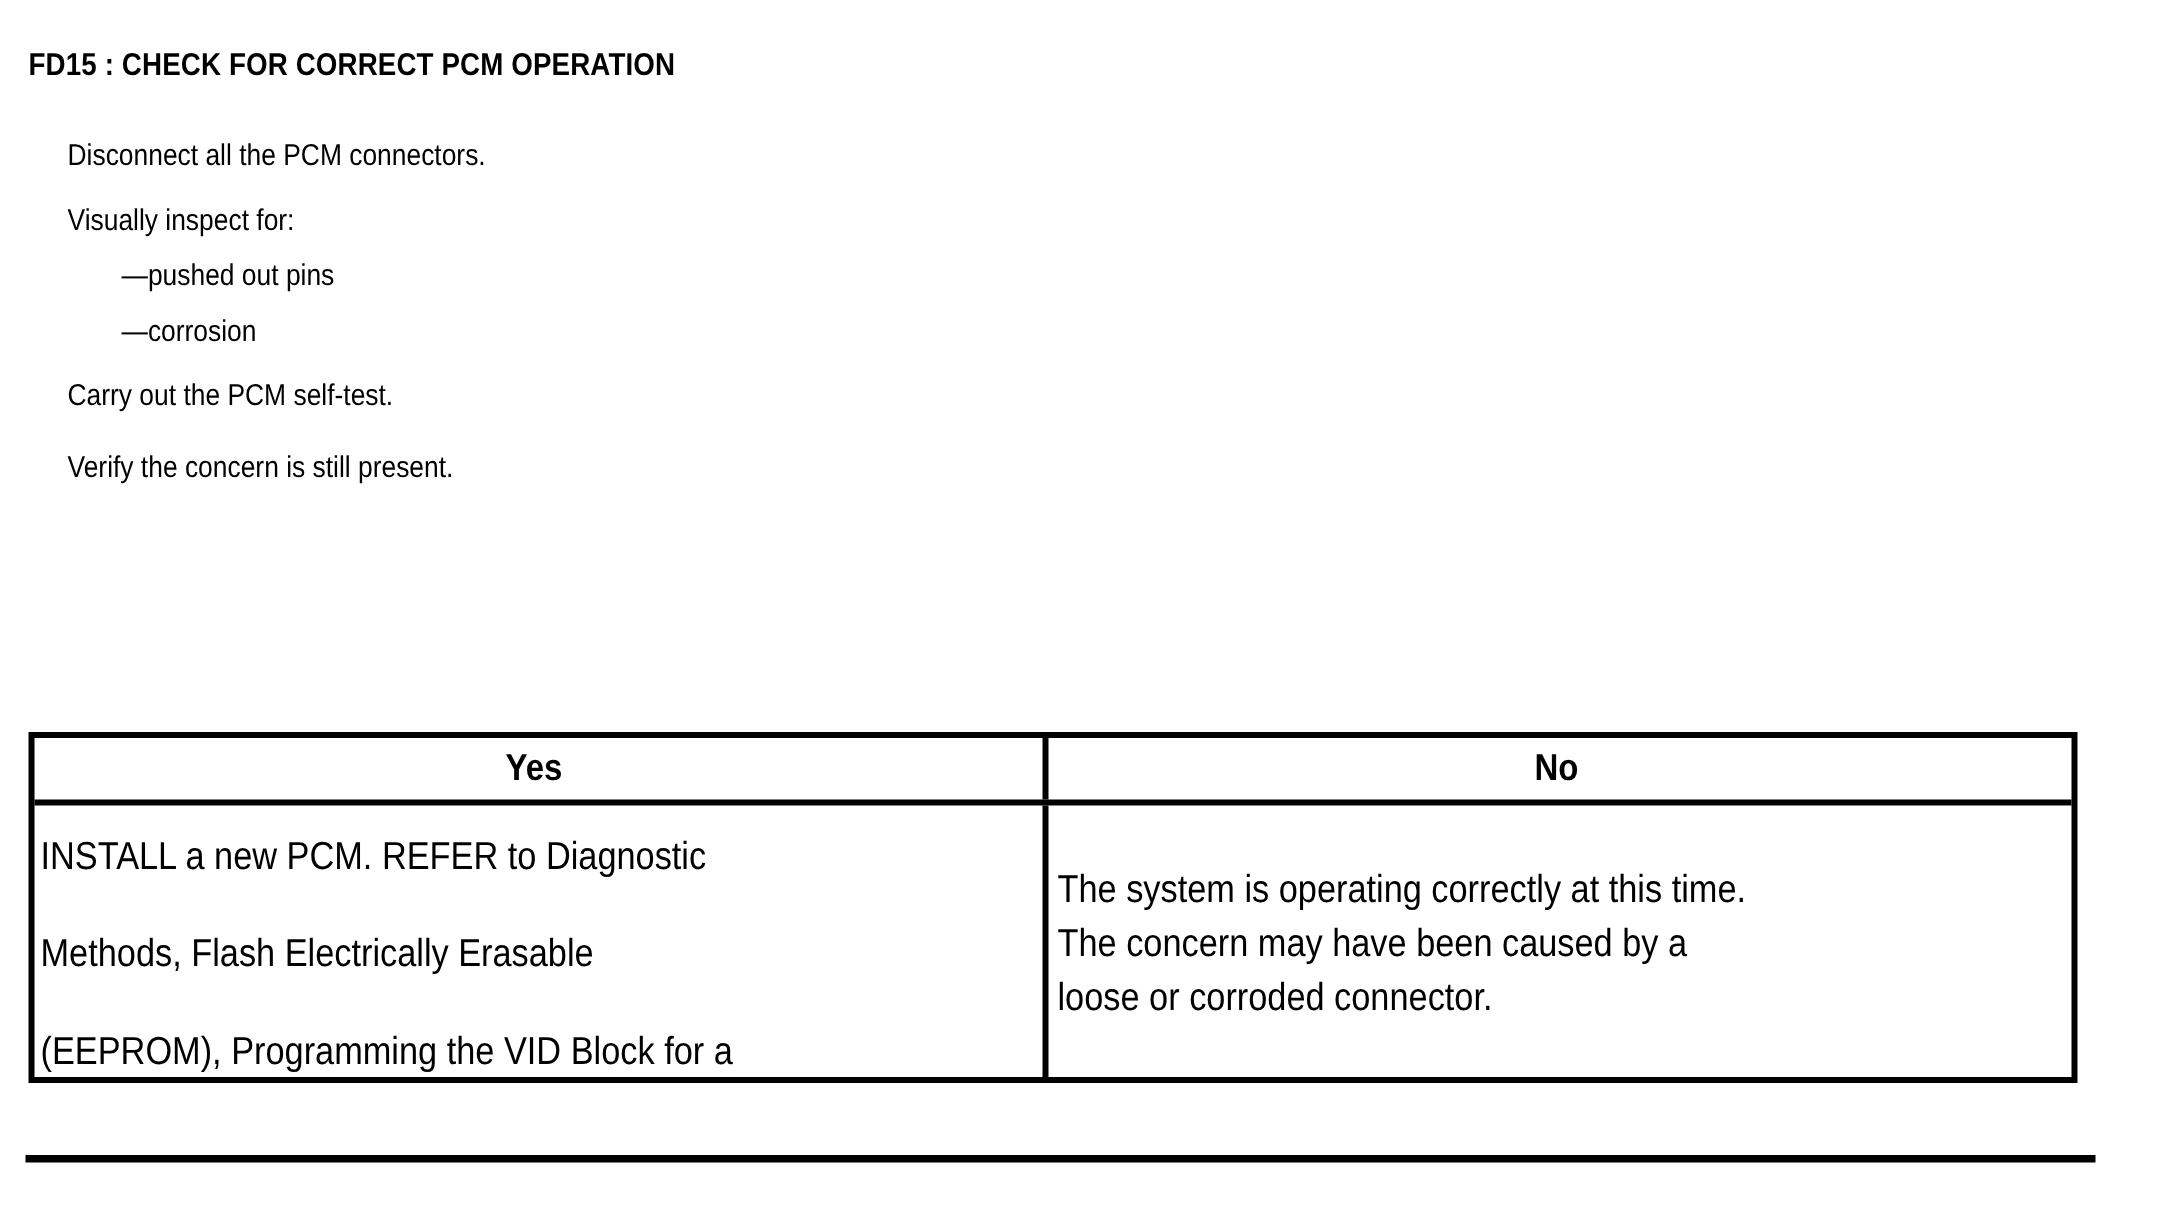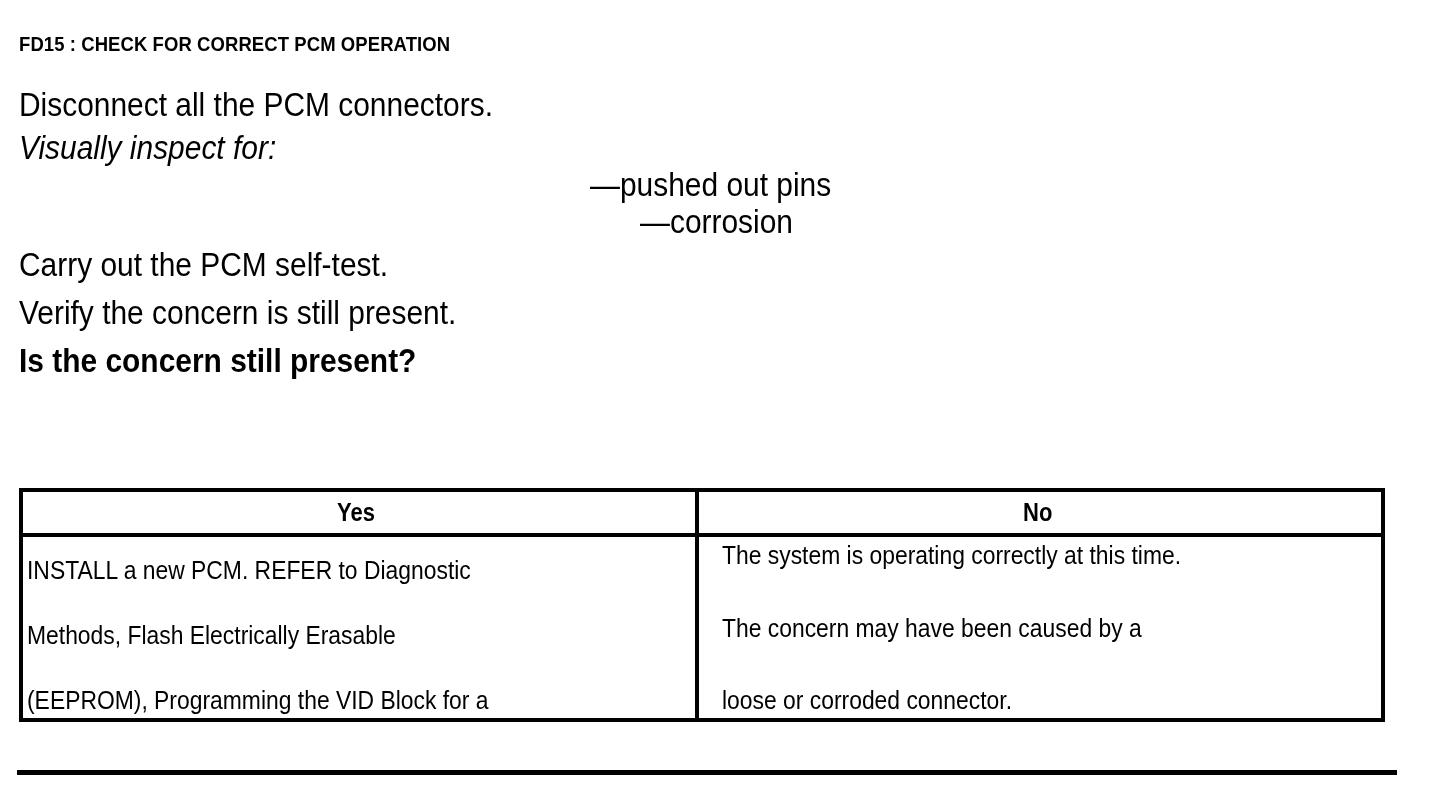--- a/index.html
+++ b/index.html
@@ -45,35 +45,34 @@
   }
 
   
   #steps {
     position: absolute;
     left: 19px;
     top: 80px;
     width: 1380px;
   }
   .step-line {
-    font-size: 34px;
+    font-size: 20px;
     line-height: 48px;
     height: 48px;
     white-space: nowrap;
+    margin-left: 26px;
   }
   .step-line.sub {
     line-height: 37px;
     height: 37px;
     padding-left: 36px;
-    text-align: center;
   }
   .step-line.tight {
     line-height: 38px;
     height: 38px;
-    font-style: italic;
   }
   .step-line.bold .cond {
     font-weight: bold;
   }
 
   
   #decision-table {
     position: absolute;
     left: 19px;
     top: 488px;
@@ -123,22 +122,22 @@
     box-sizing: border-box;
     height: 100%;
     display: flex;
     flex-direction: column;
   }
   .body-cell.yes-cell {
     justify-content: space-between;
     padding-top: 15px;
   }
   .body-cell.no-cell {
-    justify-content: space-between;
-    padding-left: 23px;
+    justify-content: center;
+    padding-left: 6px;
   }
   .cell-line {
     white-space: nowrap;
     height: 36px;
   }
   .cell-line.centered {
     text-align: center;
   }
   .cell-line.centered .cond {
     transform-origin: center center;
@@ -183,23 +182,20 @@
 
 
     <div class="step-line">
       <span class="cond">Carry out the PCM self-test.</span>
     </div>
 
     <div class="step-line">
       <span class="cond">Verify the concern is still present.</span>
     </div>
 
-    <div class="step-line bold">
-      <span class="cond">Is the concern still present?</span>
-    </div>
 
   </div>
 
   <div id="decision-table">
 
     <div class="table-header-row">
       <div class="col-yes">
         <div class="hdr-cell">
           <span class="cond">Yes</span>
         </div>

